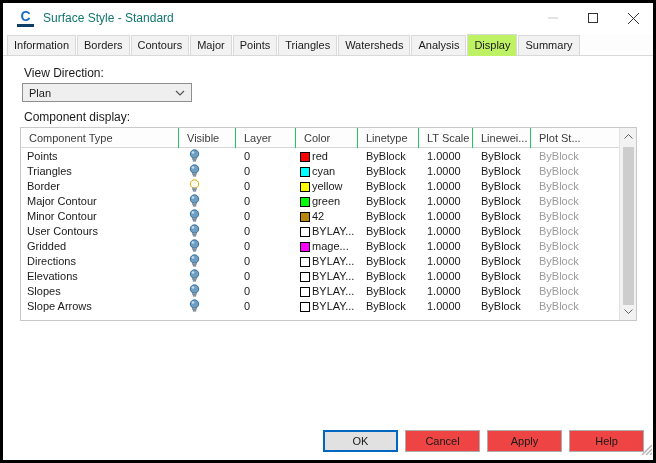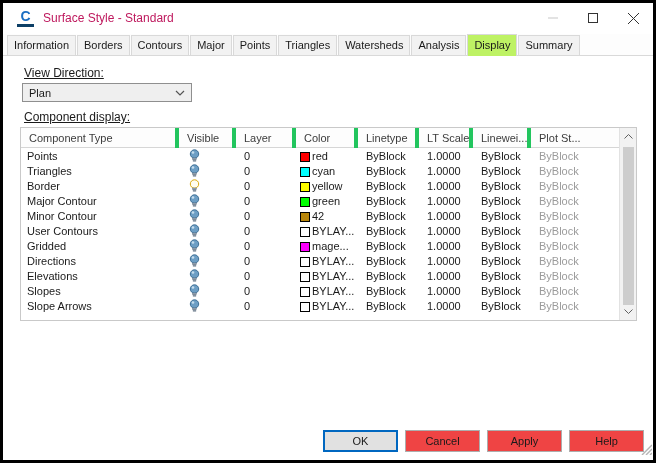--- a/index.html
+++ b/index.html
@@ -18,42 +18,42 @@
   
   .titlebar {
     position:absolute; left:0; top:0; right:0; height:30px;
     background:#ffffff; display:flex; align-items:center;
   }
   .app-icon { width:17px; height:17px; margin-left:14px; flex:0 0 auto;
     display:flex; align-items:center; justify-content:center;
     font-weight:bold; font-size:14px; color:#1b6ec2;
     border-bottom:3px solid #0d3f66; line-height:13px;
   }
-  .title-text { margin-left:9px; font-size:12px; color:#be185d; }
+  .title-text { margin-left:9px; font-size:12px; color:#0f766e; }
   .caption-btns { margin-left:auto; display:flex; height:30px; }
   .caption-btn { width:40px; height:30px; display:flex; align-items:center; justify-content:center; }
   .caption-btn svg { display:block; }
 
   
   .tabstrip {
     position:absolute; left:0; top:31px; right:0; height:22px;
     display:flex; align-items:flex-end; padding-left:4px;
     border-bottom:1px solid #d9d9d9; background:#fdfdfd;
   }
   .tab {
     font-size:11px; color:#1a1a1a; padding:3px 6px 4px 6px; height:20px;
     border:1px solid #d9d9d9; border-bottom:none; background:#f2f2f2;
     margin-right:1px; white-space:nowrap;
   }
   .tab.active { background:#bef264; position:relative; top:1px; height:22px; padding-top:4px; }
 
   
   .content { position:absolute; left:0; top:54px; right:0; bottom:0; background:#fff; }
 
-  .field-label { position:absolute; font-size:12px; color:#1a1a1a;text-decoration:underline; }
+  .field-label { position:absolute; font-size:12px; color:#1a1a1a; }
   .lbl-viewdir { left:21px; top:9px; }
   .lbl-compdisp { left:21px; top:53px; }
 
   .dropdown {
     position:absolute; left:19px; top:26px; width:170px; height:19px;
     background:#efefef; border:1px solid #8f8f8f;
     display:flex; align-items:center; font-size:11px; color:#1a1a1a;
     padding-left:6px;
   }
   .dropdown .chev { margin-left:auto; margin-right:6px; display:flex; }
@@ -64,21 +64,21 @@
     border:1px solid #c9c9c9; background:#fff;
   }
   .thead, .trow {
     display:grid;
     grid-template-columns:158px 57px 60px 62px 61px 54px 58px auto;
     align-items:center;
   }
   .thead { height:20px; background:#fdfdfd; border-bottom:1px solid #d6d6d6; margin-right:17px; }
   .th {
     font-size:11px; color:#3c3c3c; padding-left:8px; height:20px;
-    display:flex; align-items:center; border-right:4px solid #22c55e;
+    display:flex; align-items:center; border-right:1px solid #22c55e;
     overflow:hidden; white-space:nowrap;
   }
   .th:last-child { border-right:none; }
   .tbody { margin-right:17px; }
   .trow { height:15px; font-size:11px; color:#1a1a1a; }
   .td { padding-left:8px; white-space:nowrap; overflow:hidden; }
   .td.name { padding-left:6px; }
   .td.visible { padding-left:10px; }
   .td.color { display:flex; align-items:flex-end; padding-left:4px; }
   .swatch { width:10px; height:10px; border:1px solid #000; flex:0 0 auto; margin-right:2px; }

